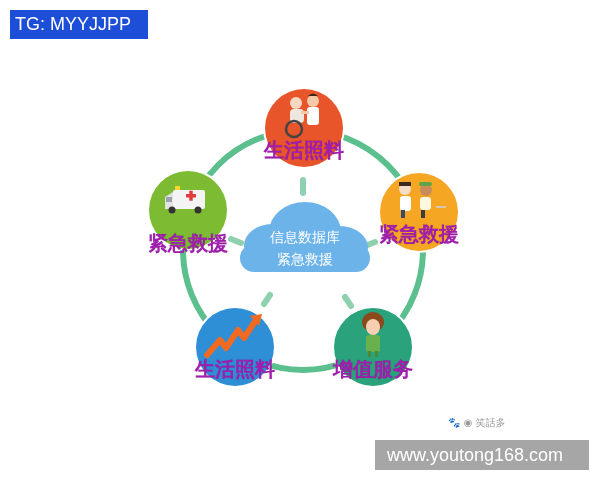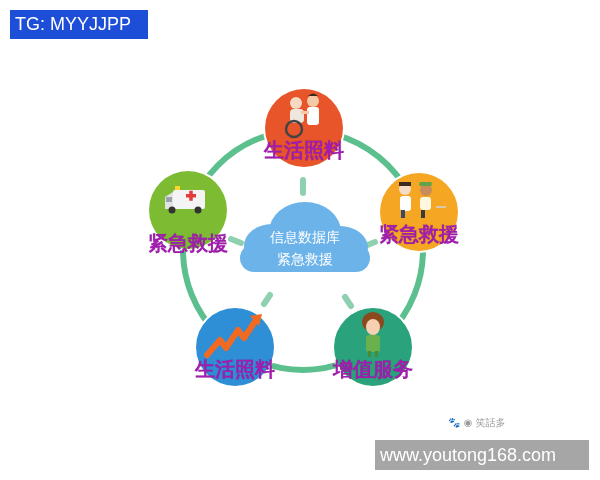--- a/index.html
+++ b/index.html
@@ -8,21 +8,21 @@
     font-family: "DejaVu Sans", "Liberation Sans", sans-serif;
   }
   .tag-top {
     position: absolute; left: 10px; top: 10px; width: 138px; height: 29px;
     background: #1d4ed8; color: #ffffff; font-family: "Liberation Sans", sans-serif;
     font-size: 18px; line-height: 29px; padding-left: 5px; box-sizing: border-box;
   }
   .tag-bottom {
     position: absolute; left: 375px; top: 440px; width: 214px; height: 30px;
     background: #a6a6a6; color: #ffffff; font-family: "Liberation Sans", sans-serif;
-    font-size: 18px; line-height: 30px; padding-left: 5px; box-sizing: border-box;
+    font-size: 18px; line-height: 30px; padding-left: 12px; box-sizing: border-box;
   }
   .small-mark {
     position: absolute; left: 436px; top: 416px; font-size: 10px; color: #9a9a9a; letter-spacing: 0px; margin-left: 12px;
   }
   svg.diagram { position: absolute; left: 0; top: 0; }
   .node-label {
     position: absolute; color: #a21caf; font-size: 20px; font-weight: bold; text-align: center;
     width: 90px; text-shadow: 0 0 1px rgba(0,0,0,0.25);
   }
   .cloud-label {

